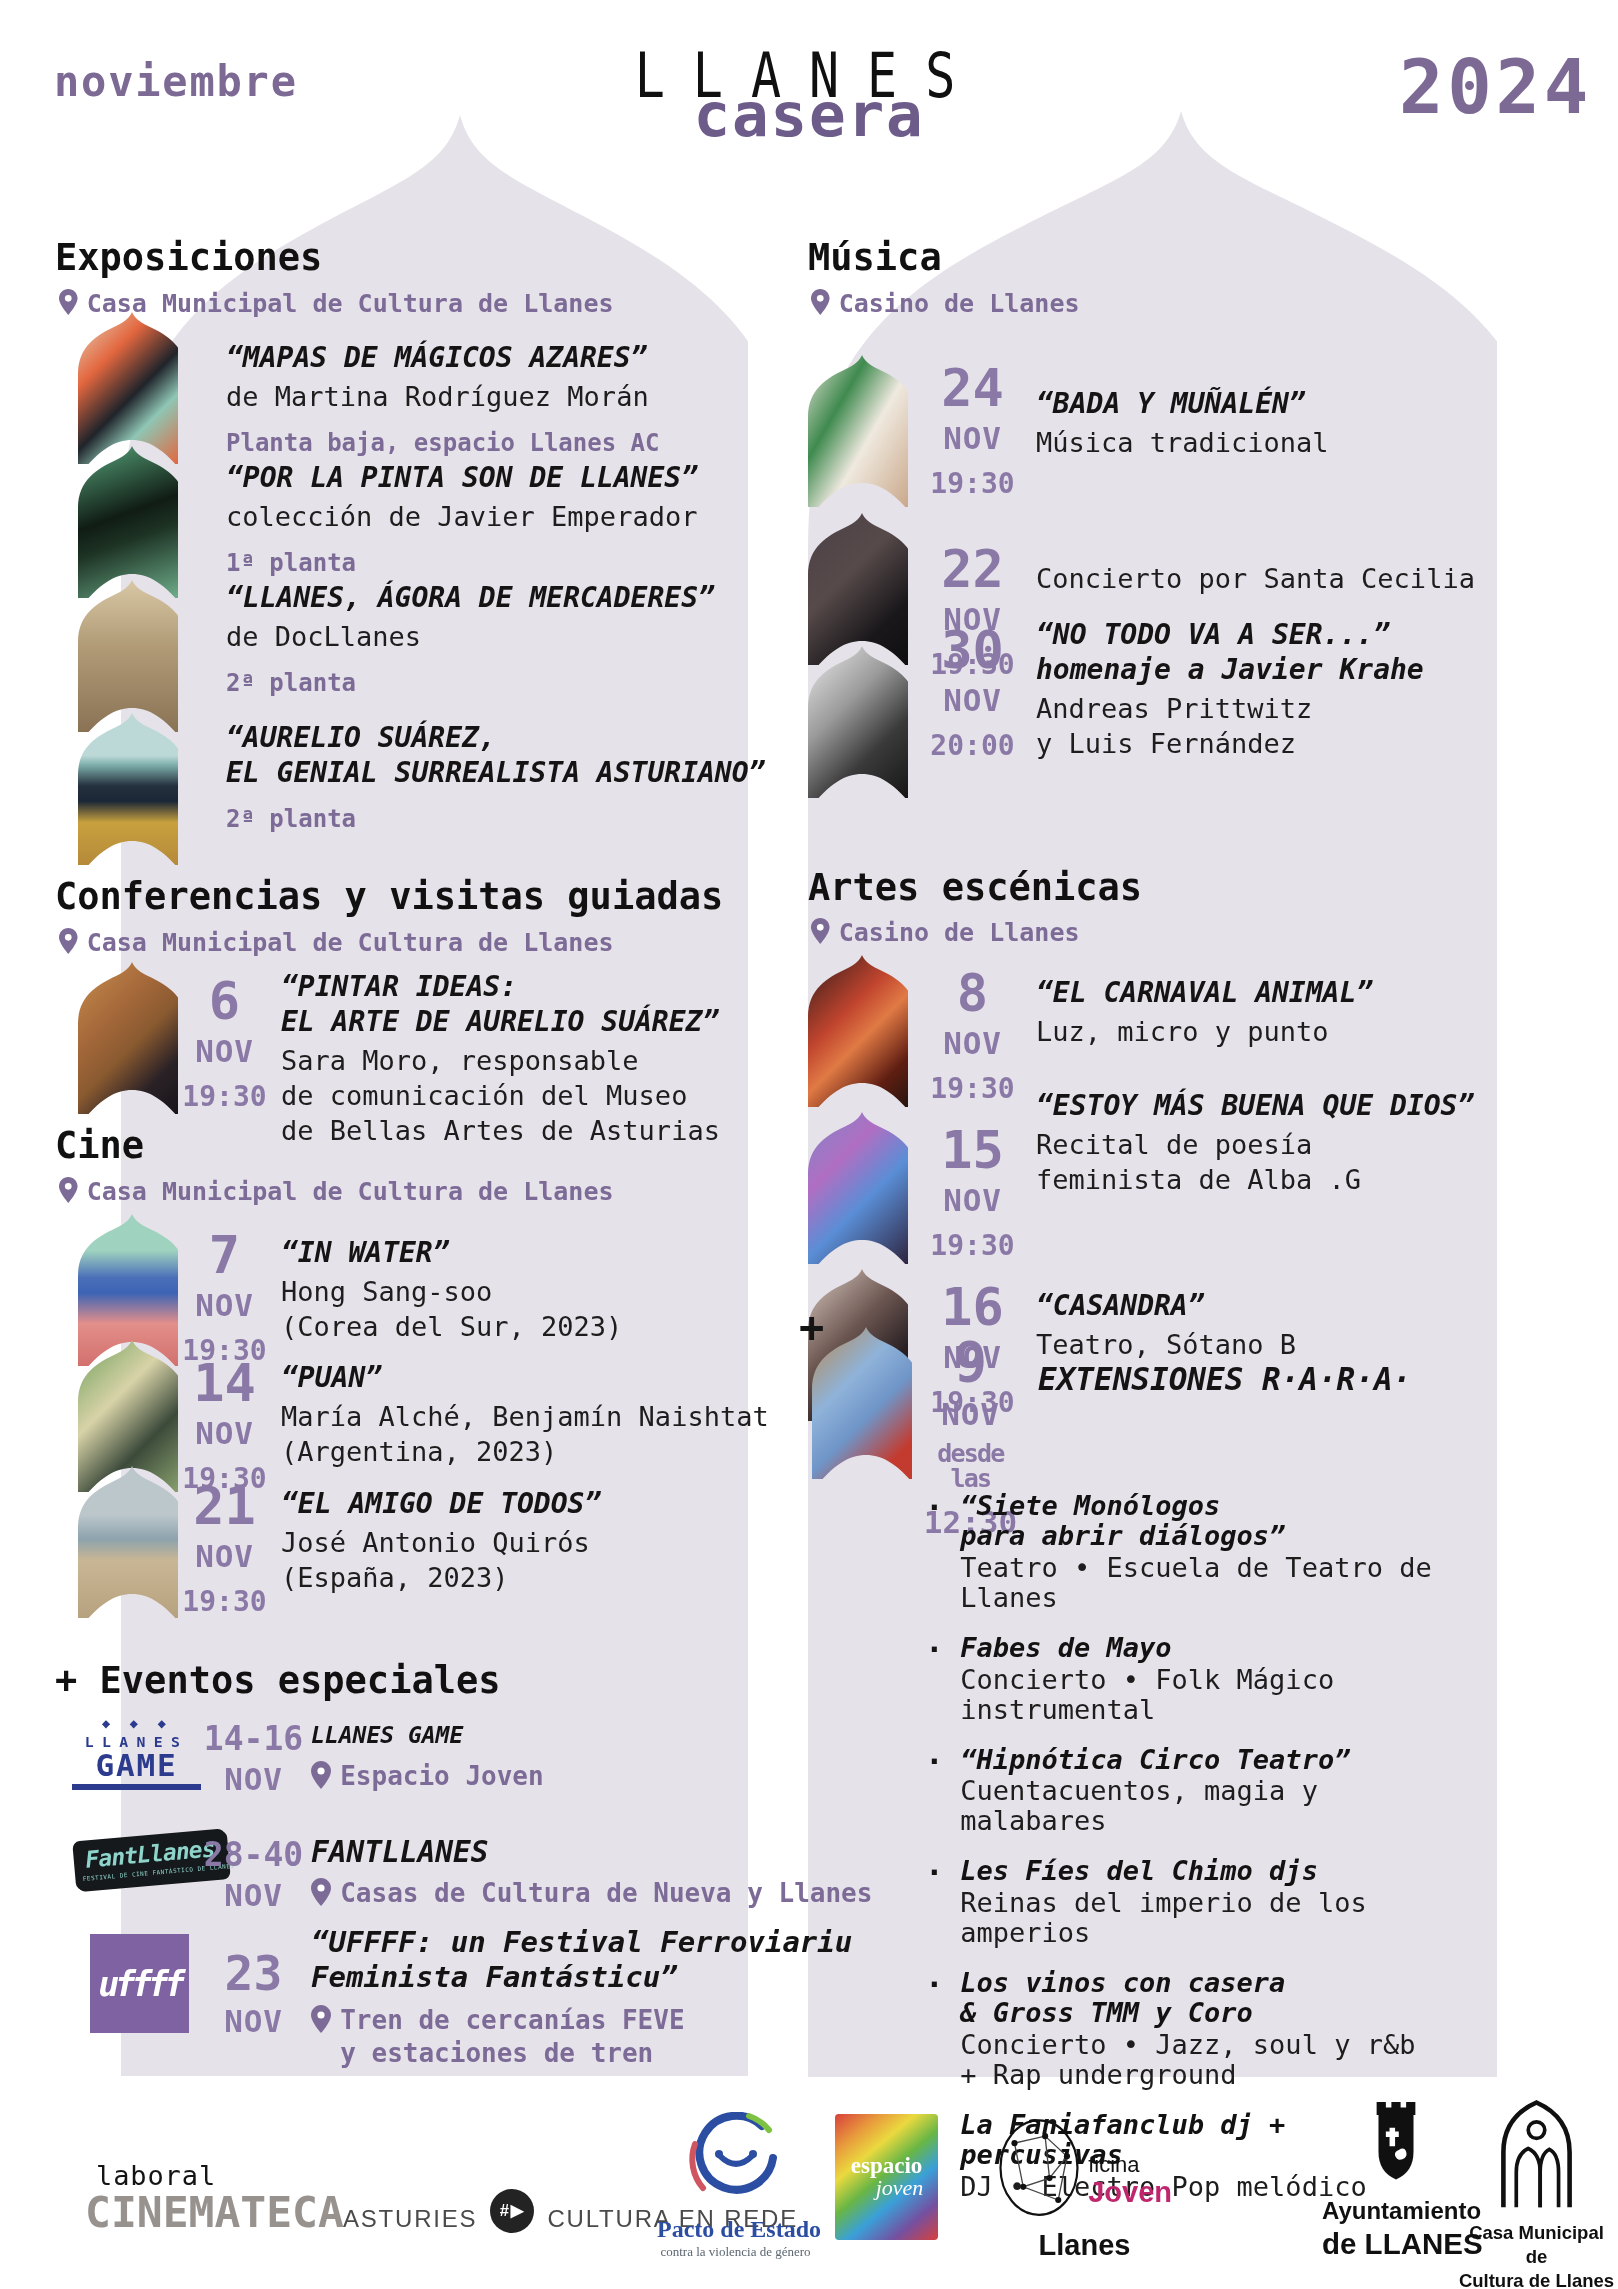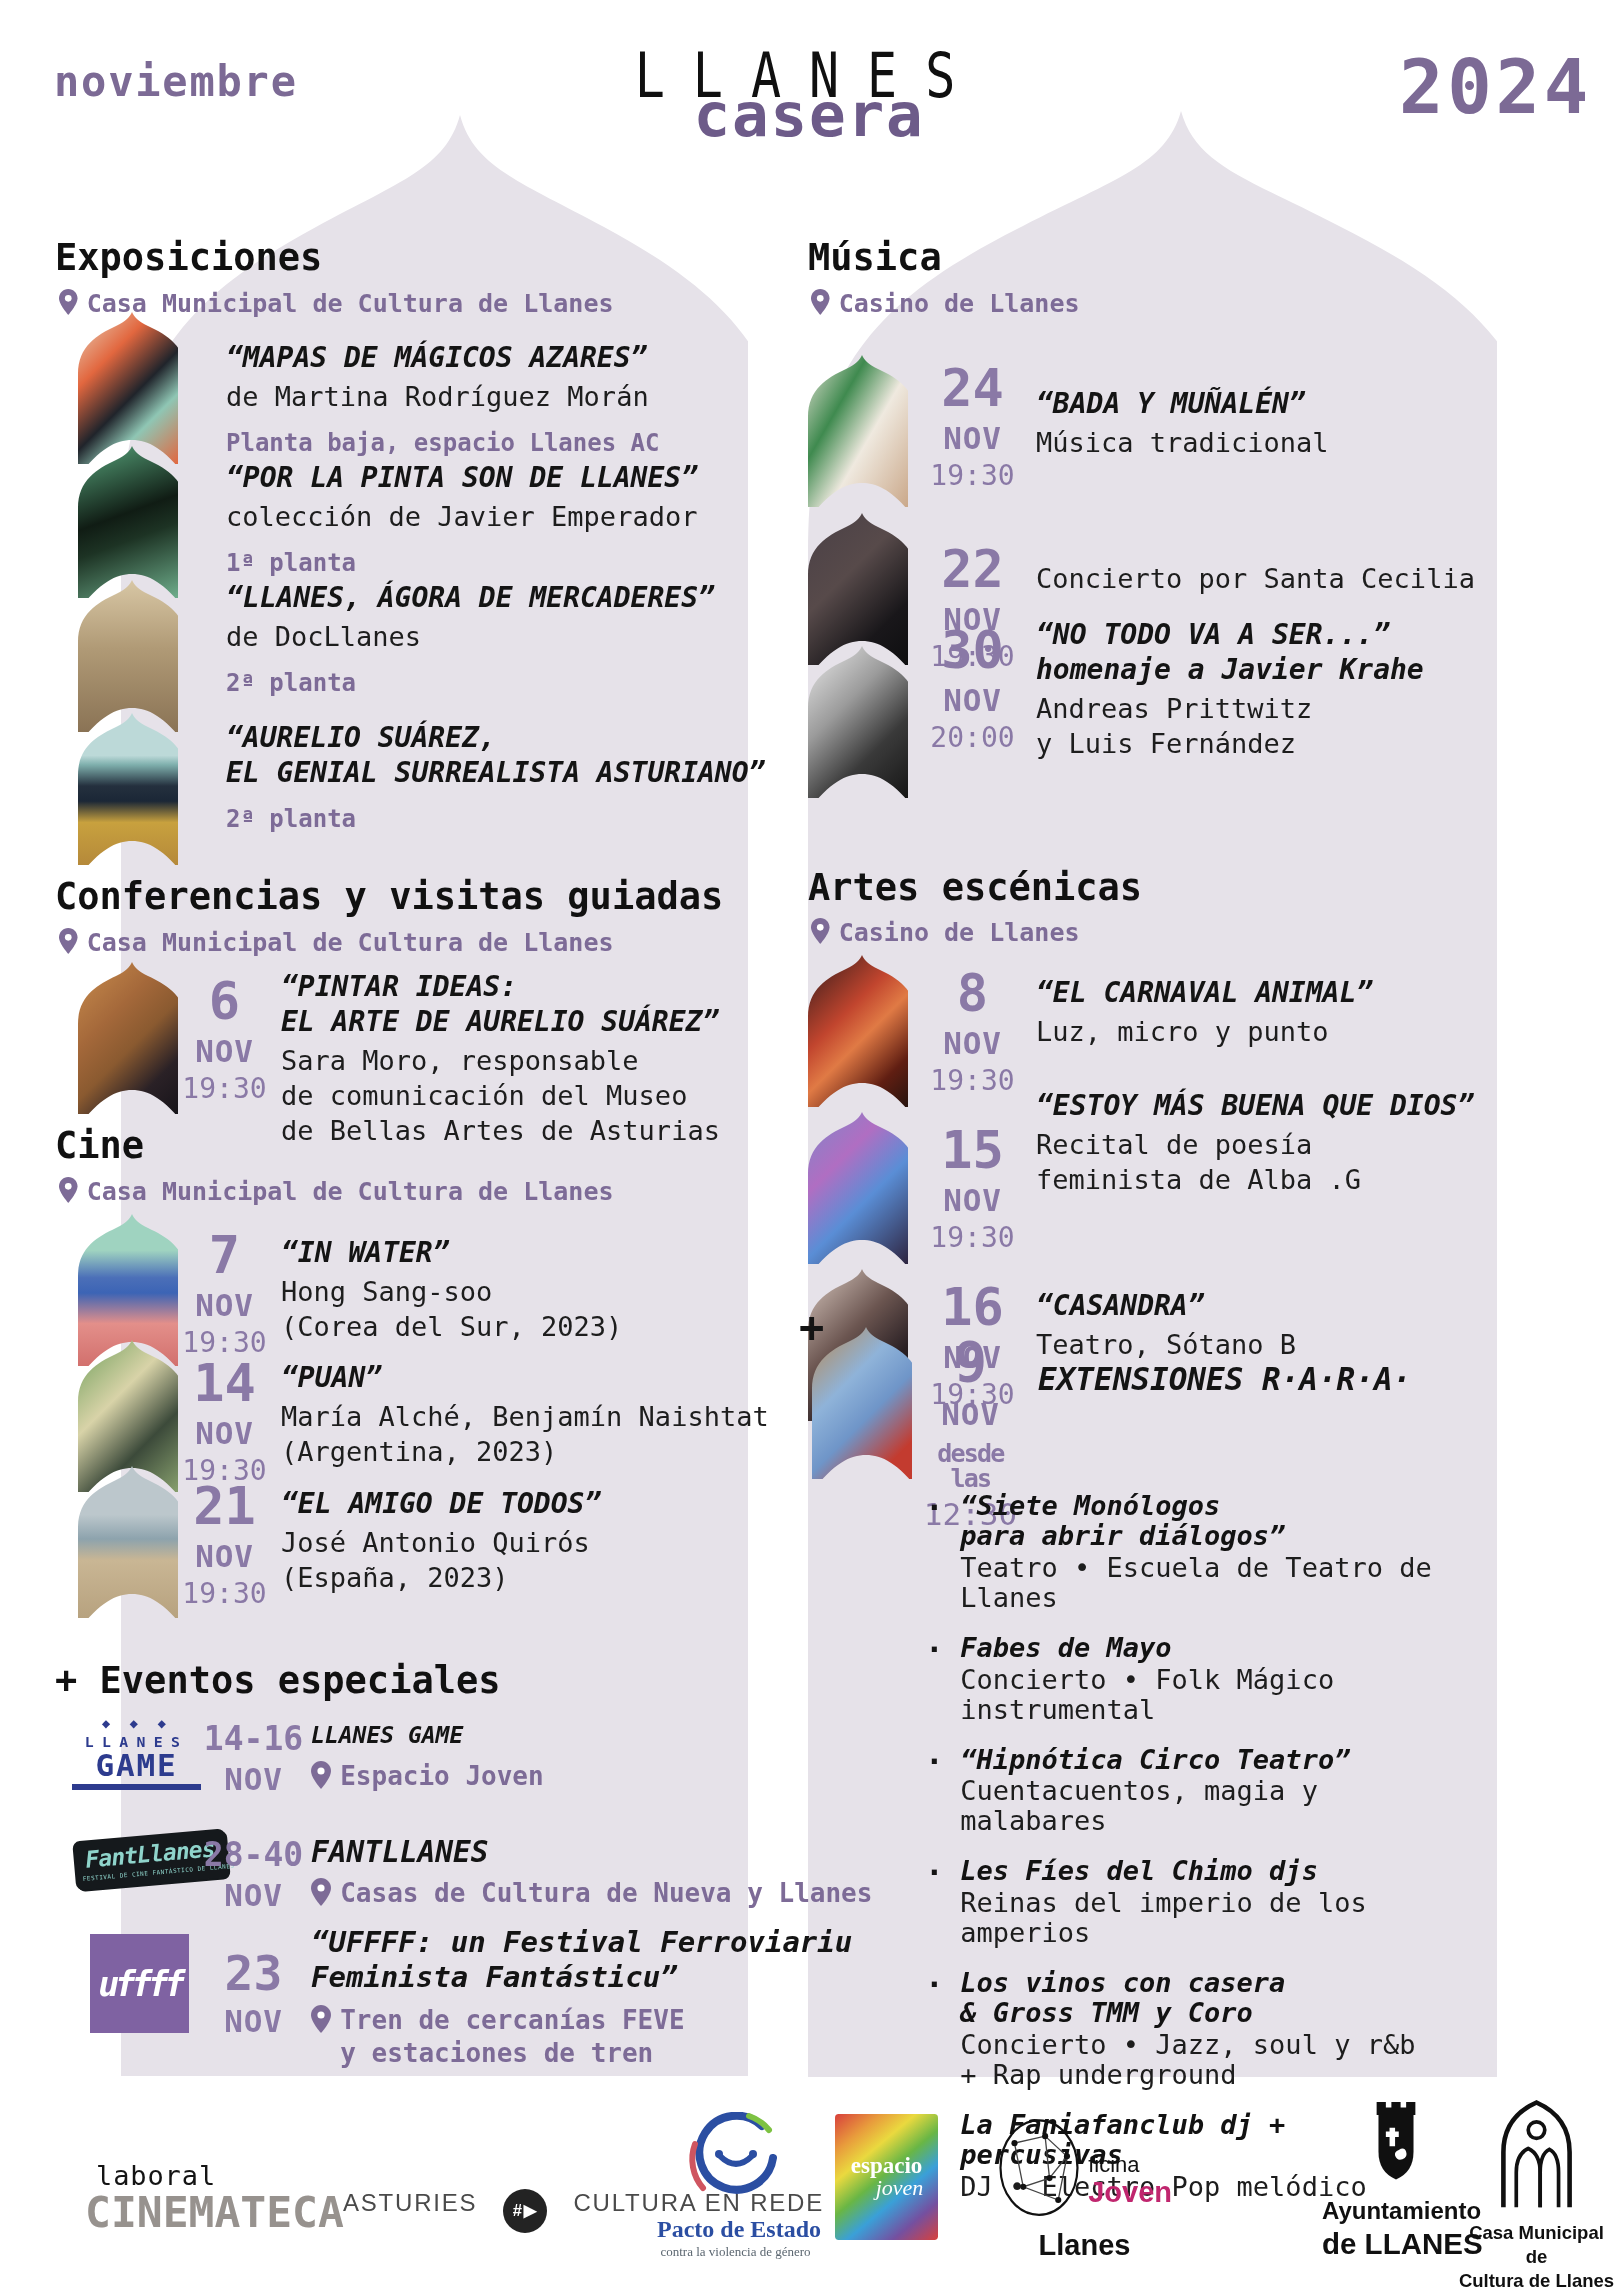--- a/index.html
+++ b/index.html
@@ -26,21 +26,21 @@
   .pin{flex:0 0 auto;margin-top:0.9px;}
 
   .title{font-size:28px;line-height:35px;font-weight:700;font-style:italic;color:#141414;white-space:pre-line;margin-bottom:3.7px;}
   .sub{font-size:27px;line-height:35px;font-weight:400;color:#1d1d1d;white-space:pre-line;margin-bottom:5.5px;}
   .floor{font-size:24px;font-weight:700;color:#7d6b97;margin-top:15px;}
 
   .datecol{text-align:center;color:#8a79a6;}
   .day{font-size:52px;line-height:1;font-weight:700;}
   .day.sm{font-size:33px;}
   .mon{font-size:31px;line-height:1;font-weight:700;margin-top:9.2px;letter-spacing:0.9px;}
-  .time{font-size:28px;line-height:1;font-weight:400;margin-top:8px;}
+  .time{font-size:28px;line-height:1;font-weight:700;margin-top:16px;}
   .desde{font-size:25px;line-height:1;font-weight:700;margin-top:11px;letter-spacing:-1.8px;}
 
   .thumb{width:100px;height:152px;
     clip-path:path("M0 165 C22 136 38 128 54 128 C70 128 86 136 108 165 L108 62 C108 34 89 23 70 14 C60 9 56 5 54 0 C52 5 48 9 38 14 C19 23 0 34 0 62 Z");}
 
   
   .bullets{width:517px;}
   .bgroup{display:flex;gap:16.6px;margin-bottom:20px;align-items:flex-start;}
   .bdot{font-size:31px;line-height:33px;font-weight:700;color:#141414;}
   .bname{font-size:27px;line-height:30px;font-weight:700;font-style:italic;white-space:pre-line;color:#121212;}
@@ -53,21 +53,21 @@
   .lg-game .l2{font-size:31px;letter-spacing:1.8px;line-height:1;border-bottom:6.5px solid #2d3b8e;padding-bottom:3.7px;}
   .lg-fant{width:138px;transform:rotate(-5deg);background:#15191c;border-radius:7.4px;padding:5.5px 7.4px 7.4px;text-align:center;box-shadow:1.8px 1.8px 0 #15191c;}
   .lg-fant .f1{color:#8fd4cb;font-size:23px;font-weight:700;font-style:italic;letter-spacing:-0.9px;white-space:nowrap;}
   .lg-fant .f2{color:#8fd4cb;font-size:6px;letter-spacing:0.5px;margin-top:2.8px;white-space:nowrap;}
   .lg-ufff{width:99px;height:99px;background:#7f62a2;display:flex;align-items:center;justify-content:center;}
   .lg-ufff span{color:#fff;font-size:35px;font-weight:700;font-style:italic;letter-spacing:-4.6px;}
 
   
   .cin-top{font-size:27px;color:#141414;letter-spacing:0.9px;margin-left:11px;}
   .cin-main{font-size:43px;font-weight:700;color:#97928e;letter-spacing:0px;line-height:1;}
-  .asturies{display:flex;align-items:flex-start;gap:26px;color:#4a4a4a;font-size:24px;letter-spacing:1.8px;font-family:"Liberation Sans",sans-serif;}
+  .asturies{display:flex;align-items:flex-end;gap:13px;color:#4a4a4a;font-size:24px;letter-spacing:1.8px;font-family:"Liberation Sans",sans-serif;}
   .ast-badge{width:44px;height:44px;border-radius:50%;background:#232323;color:#fff;display:flex;align-items:center;justify-content:center;gap:0.9px;font-size:16.6px;font-weight:700;}
   .pacto{width:157px;text-align:center;font-family:"Liberation Serif",serif;}
   .pacto .p1{font-size:24px;font-weight:700;color:#2b4ea2;margin-top:3.7px;white-space:nowrap;}
   .pacto .p2{font-size:13px;color:#5b6670;margin-top:1.8px;white-space:nowrap;}
   .espacio{width:103px;height:126px;border-radius:3.7px;display:flex;flex-direction:column;align-items:center;justify-content:center;
     background:linear-gradient(140deg,#d8403c 0%,#e89b3c 18%,#ead93f 32%,#69b645 48%,#3aa0d8 64%,#7450a0 82%,#d8403c 100%);}
   .espacio .e1{color:#fff;font-size:23px;font-weight:700;font-family:"Liberation Serif",serif;}
   .espacio .e2{color:#fff;font-size:22px;font-style:italic;font-family:"Liberation Serif",serif;margin-top:-3.7px;margin-left:26px;}
   .oficina{width:175px;text-align:center;font-family:"Liberation Sans",sans-serif;}
   .ofrow{display:flex;align-items:center;}

